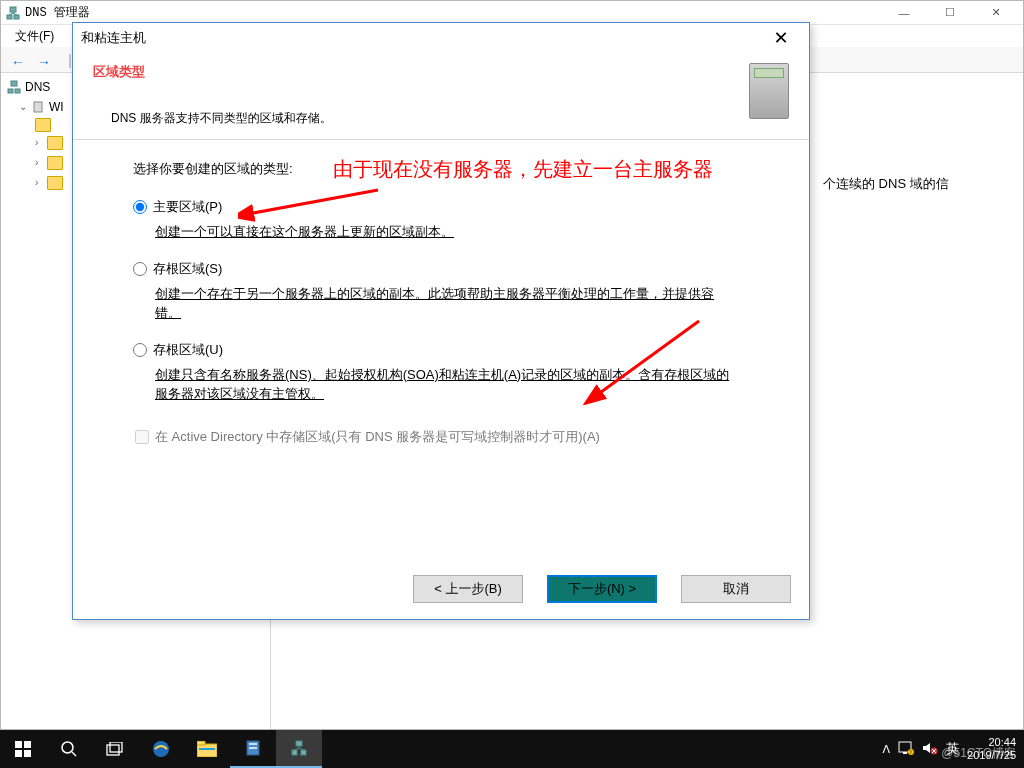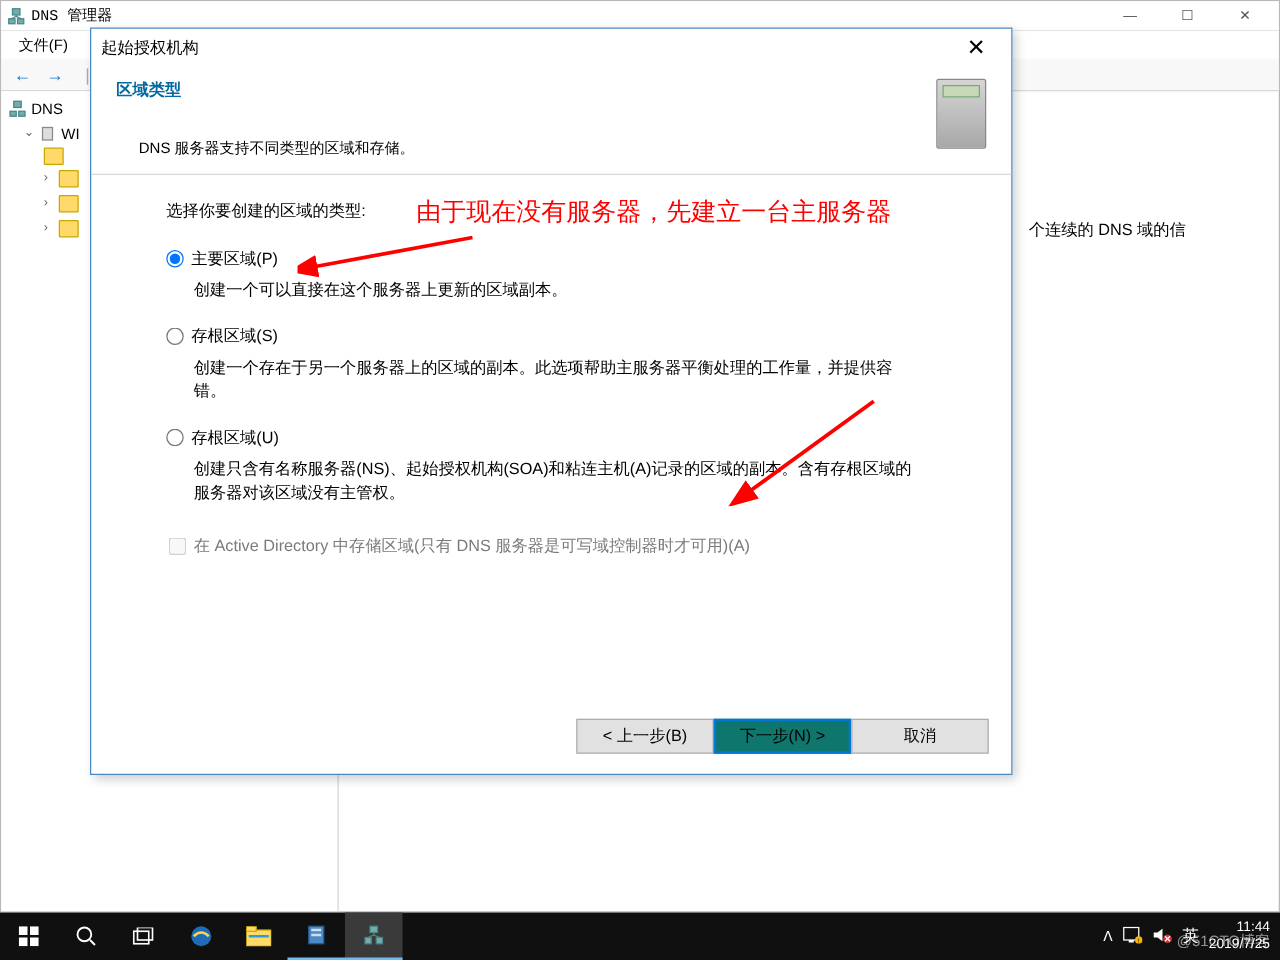--- a/index.html
+++ b/index.html
@@ -33,45 +33,45 @@
     .detail-pane { flex: 1; padding: 10px 12px; font-size: 13px; color: #000; }
     
     
     .dialog { position: absolute; left: 72px; top: 22px; width: 738px; height: 598px; background: #fff; border: 1px solid #4a88c7; box-shadow: 3px 3px 8px rgba(0,0,0,0.2); z-index: 10; }
     .dialog-titlebar { height: 30px; display: flex; align-items: center; padding: 0 8px; }
     .dialog-title { flex: 1; font-size: 13px; color: #000; }
     .dialog-close { width: 40px; height: 28px; display: flex; align-items: center; justify-content: center; font-size: 18px; color: #000; }
     
     .dialog-header { padding: 10px 20px 12px 20px; display: flex; align-items: flex-start; }
     .dialog-header-text { flex: 1; }
-    .dialog-header-text h3 { font-size: 13px; font-weight: bold; margin-bottom: 4px; color: #0369a1; }
+    .dialog-header-text h3 { font-size: 13px; font-weight: bold; margin-bottom: 4px; color: #ef4444; }
     .dialog-header-text p { font-size: 12px; color: #000; padding-left: 18px; margin-top: 29px; }
     .server-icon { width: 40px; height: 56px; background: linear-gradient(#d5d5d5, #a8a8a8); border: 1px solid #888; border-radius: 2px; margin-left: 10px; position: relative; }
     .server-icon::before { content: ""; position: absolute; top: 4px; left: 4px; right: 4px; height: 8px; background: #c7d9b8; border: 1px solid #7a7; }
     
     .dialog-hr { border: none; border-top: 1px solid #d8d8d8; margin: 0; }
     
     .dialog-body { padding: 20px 40px 10px 60px; position: relative; }
     .body-label { font-size: 13px; color: #000; margin-bottom: 20px; }
     
     .annotation { position: absolute; left: 260px; top: 16px; color: #ff0000; font-size: 20px; font-weight: 400; white-space: nowrap; }
     .arrow1 { position: absolute; left: 165px; top: 44px; }
     .arrow1 svg { width: 150px; height: 40px; }
     
     .radio-group { margin-top: 8px; }
     .radio-row { display: flex; align-items: center; margin-bottom: 6px; }
     .radio-row input[type="radio"] { width: 14px; height: 14px; margin-right: 6px; }
     .radio-row label { font-size: 13px; color: #000; }
-    .radio-desc { font-size: 13px; color: #000; padding-left: 22px; margin-bottom: 18px; line-height: 1.5; max-width: 600px; }
+    .radio-desc { font-size: 13px; color: #000; padding-left: 22px; margin-bottom: 18px; line-height: 1.5; max-width: 600px; text-decoration: underline; }
     
     .check-row { display: flex; align-items: center; margin-top: 24px; padding-left: 2px; }
     .check-row input[type="checkbox"] { width: 14px; height: 14px; margin-right: 6px; }
     .check-row label { font-size: 13px; color: #7a7a7a; }
     
-    .dialog-footer { position: absolute; bottom: 16px; right: 18px; display: flex; gap: 0; }
+    .dialog-footer { position: absolute; bottom: 16px; right: 18px; display: flex; gap: 24px; }
     .dlg-btn { width: 110px; height: 28px; border: 1px solid #adadad; background: #e1e1e1; font-size: 13px; color: #000; display: flex; align-items: center; justify-content: center; }
     .dlg-btn.primary { border: 2px solid #0078d7; background: #0f766e; }
     
     .arrow2 { position: absolute; bottom: 48px; right: 100px; }
     .arrow2 svg { width: 130px; height: 90px; }
     
     
     .taskbar { position: absolute; left: 0; bottom: 0; width: 1024px; height: 38px; background: #101010; display: flex; align-items: center; }
     .task-item { width: 46px; height: 38px; display: flex; align-items: center; justify-content: center; color: #fff; }
     .task-item.active { background: #3a3a3a; border-bottom: 2px solid #76b9ed; }
@@ -152,21 +152,21 @@
         </div>
     </div>
     <div class="detail-pane">
       <div style="margin-top:92px; padding-left:540px;">个连续的 DNS 域的信</div>
     </div>
   </div>
 </div>
 
 <div class="dialog">
   <div class="dialog-titlebar">
-    <span class="dialog-title">起始授权机构</span>
+    <span class="dialog-title">和粘连主机</span>
     <span class="dialog-close">✕</span>
   </div>
 
   <div class="dialog-header">
     <div class="dialog-header-text">
       <h3>区域类型</h3>
       <p>DNS 服务器支持不同类型的区域和存储。</p>
     </div>
     <div class="server-icon"></div>
   </div>
@@ -296,18 +296,18 @@
     <span>
       <svg width="16" height="14" viewBox="0 0 16 14">
           <path d="M1 5 L4 5 L8 2 L8 12 L4 9 L1 9 Z" fill="#fff"></path>
           <circle cx="12" cy="10" r="3.5" fill="#d13438"></circle>
           <line x1="10" y1="8" x2="14" y2="12" stroke="#fff" stroke-width="1"></line>
           <line x1="14" y1="8" x2="10" y2="12" stroke="#fff" stroke-width="1"></line>
         </svg>
     </span>
     <span class="ime-text">英</span>
     <div class="clock">
-      <div>11:44</div>
+      <div>20:44</div>
       <div>2019/7/25</div>
     </div>
   </div>
 </div>
 <div class="watermark">@51CTO博客</div>
 
 </body></html>

